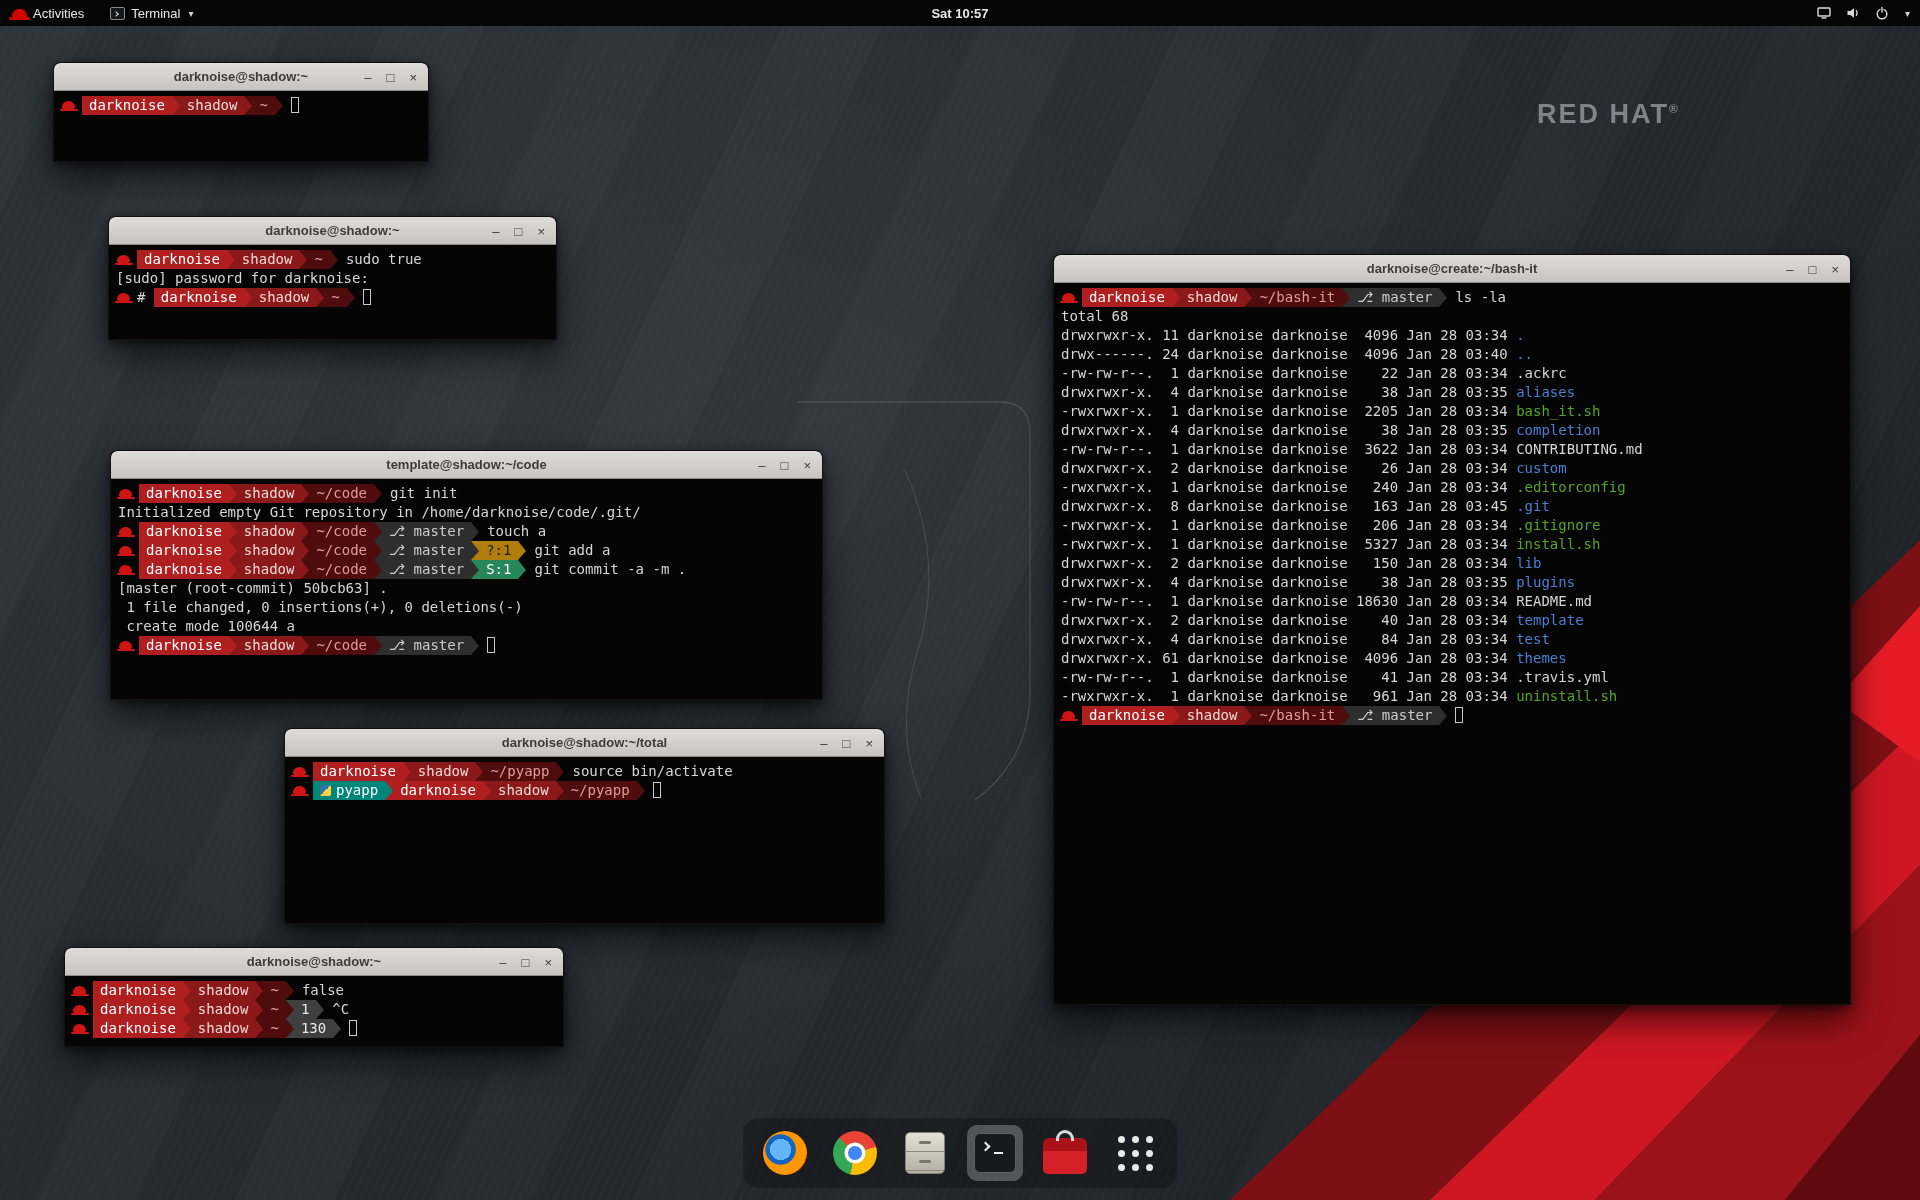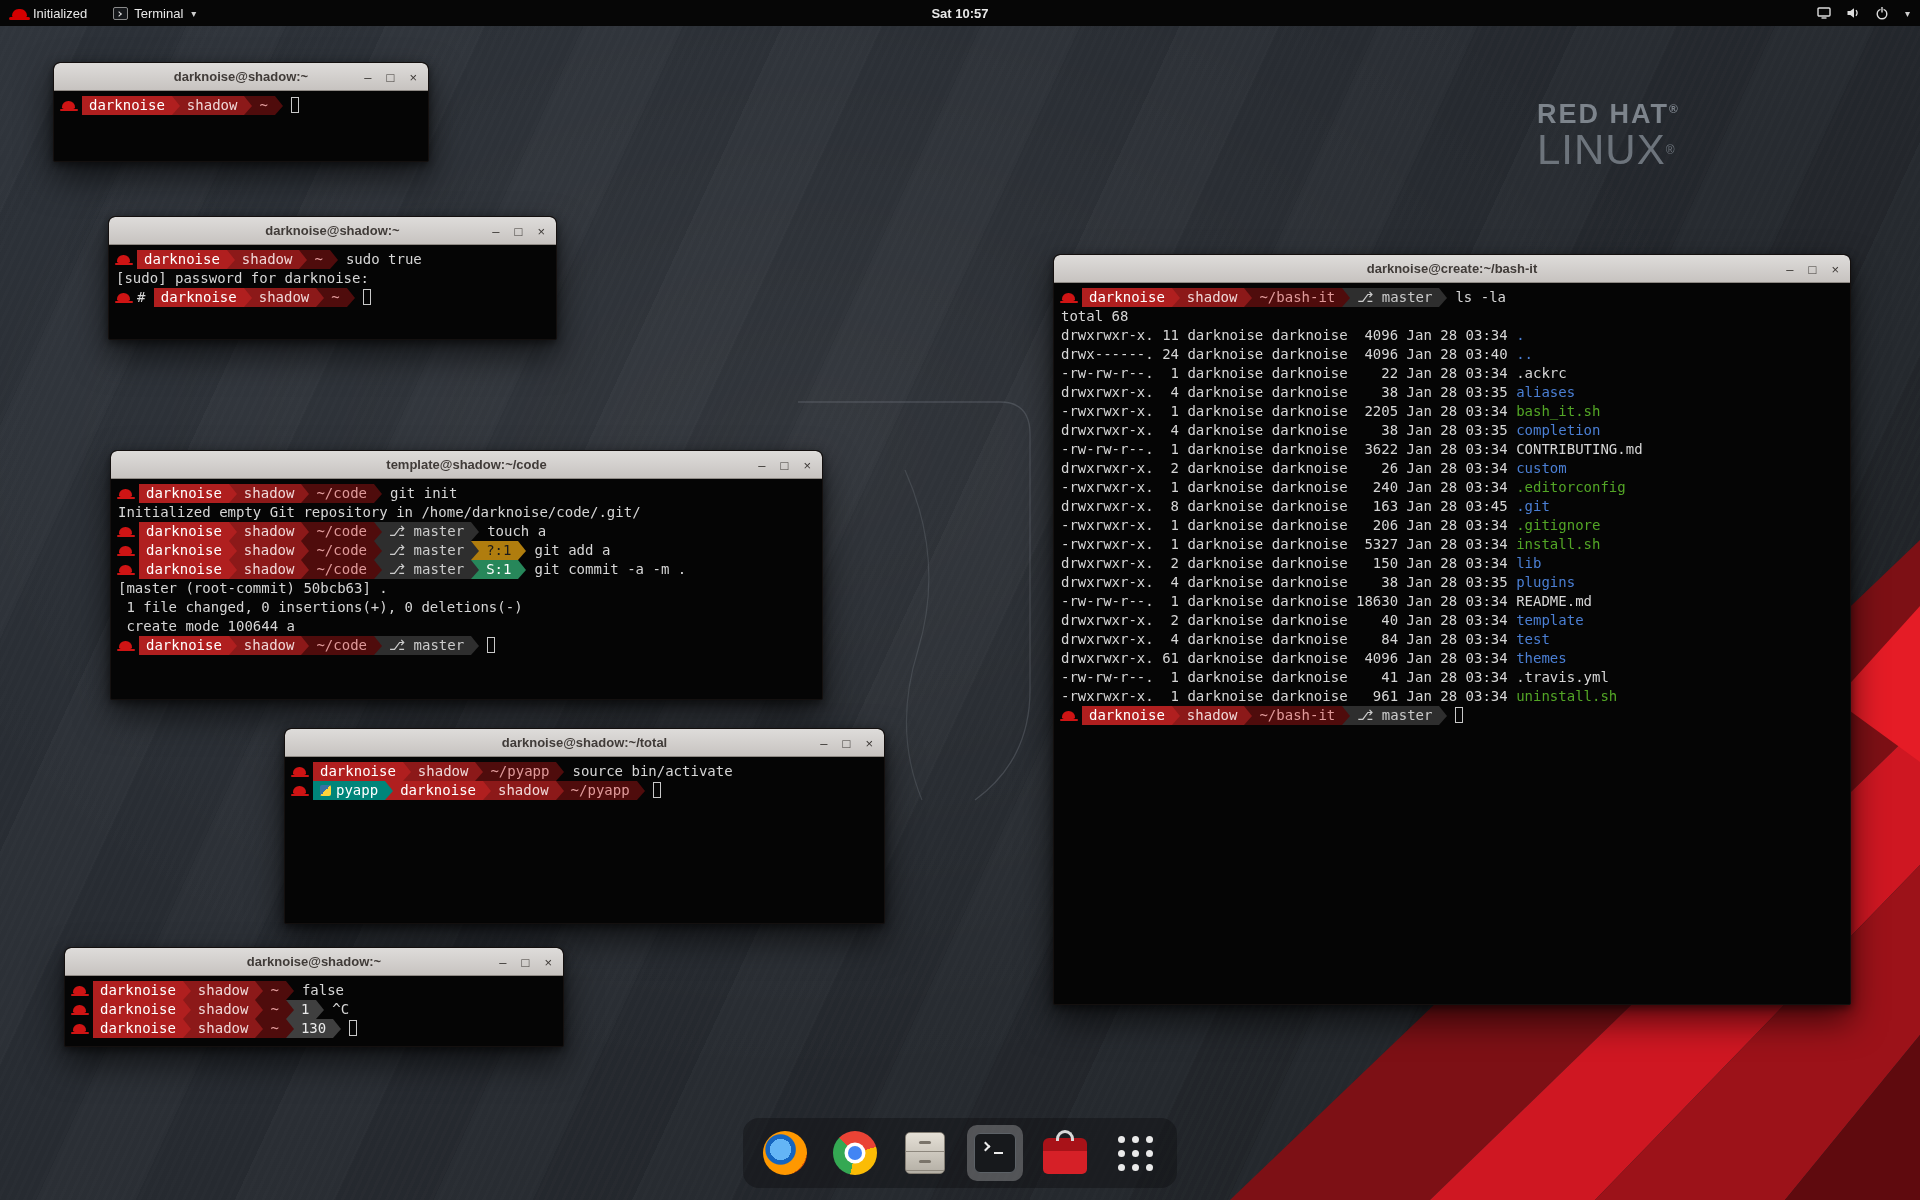--- a/index.html
+++ b/index.html
@@ -125,29 +125,28 @@
   <svg id="ribbons" width="1920" height="1200">
     <polygon points="1230,1200 1920,540 1920,725 1430,1200" fill="#7d1015"></polygon>
     <polygon points="1430,1200 1920,725 1920,865 1595,1200" fill="#cf1722"></polygon>
     <polygon points="1595,1200 1920,865 1920,1035 1785,1200" fill="#9c1219"></polygon>
     <polygon points="1785,1200 1920,1035 1920,1200" fill="#5f0a0e"></polygon>
     <polygon points="1835,700 1920,606 1920,762" fill="#e51c26"></polygon>
   </svg>
 
   <div class="brand">
     <div class="brand-l1"><span>RED HAT</span><sup>®</sup></div>
-    <div class="brand-l3"><span>LINUX</span><sup>®</sup></div>
   </div>
 </div>
 
 <div class="topbar">
   <div class="tb-left">
     <div class="tb-activities">
       <span class="fedora"></span>
-      <span>Initialized</span>
+      <span>Activities</span>
     </div>
     <div class="tb-app">
       <span class="term-mini">
           <span class="tm-chev"></span>
         </span>
       <span>Terminal</span>
       <span class="caret">▾</span>
     </div>
   </div>
   <div class="tb-clock">Sat 10:57</div>

